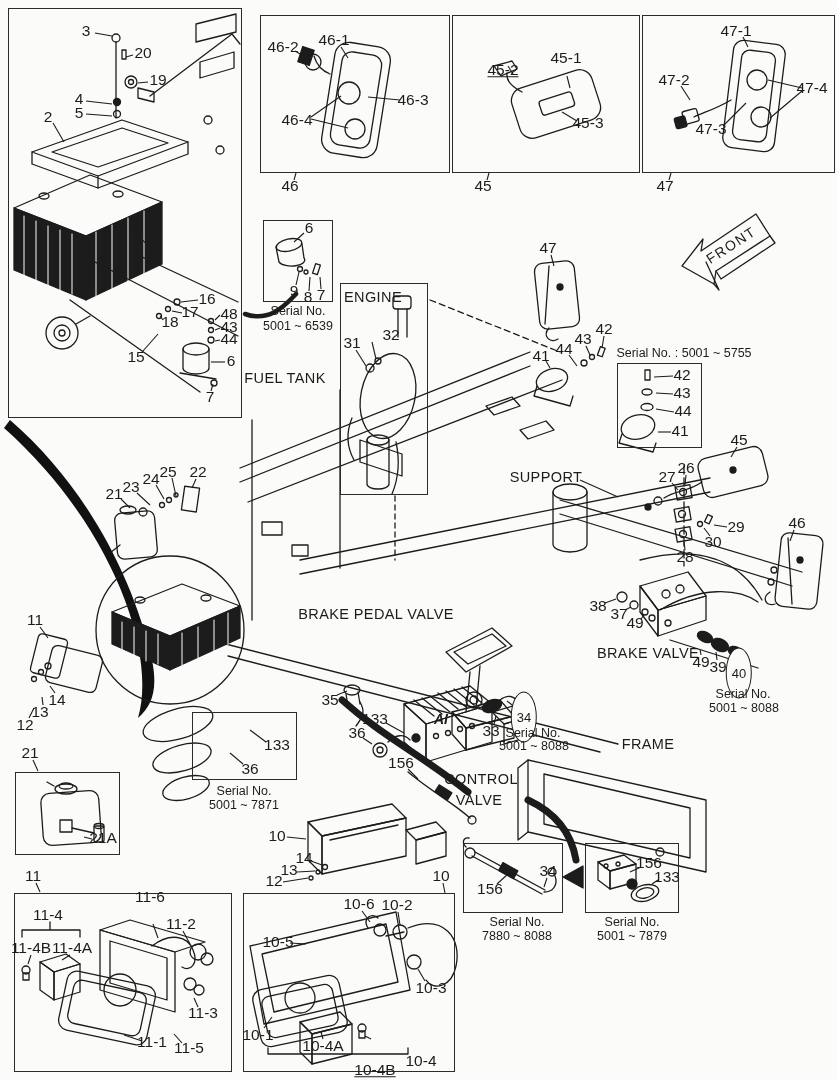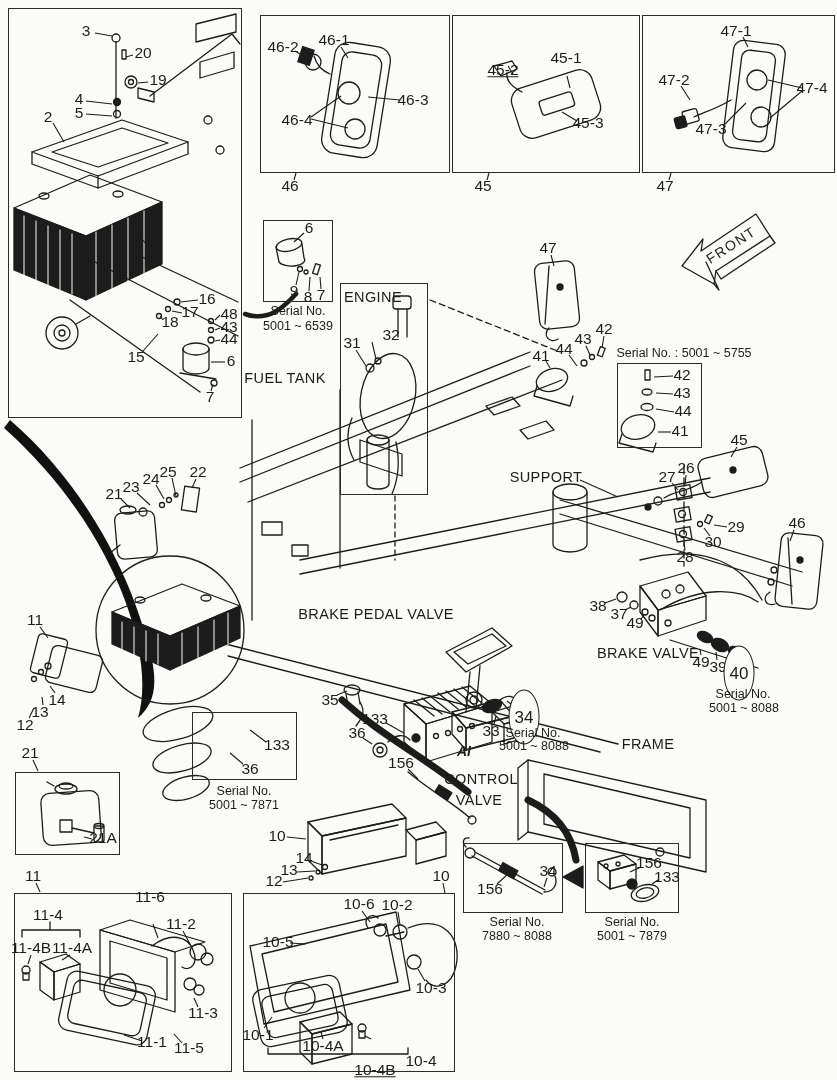--- a/index.html
+++ b/index.html
@@ -15,21 +15,21 @@
     position:absolute; border:1.6px solid #2b2b2b; background:transparent;
   }
   .callout {
     position:absolute; transform:translate(-50%,-50%);
     white-space:nowrap; color:var(--ink); line-height:1;
   }
   .num      { font-size:15.5px; }
   .boxlabel { font-size:15.5px; }
   .serial   { font-size:12.5px; }
   .section  { font-size:14.5px; letter-spacing:.4px; }
-  .circled  { font-size:17px; border:1.4px solid var(--ink); border-radius:50%;
+  .circled  { font-size:13px; border:1.4px solid var(--ink); border-radius:50%;
               padding:18px 5px; background:var(--paper); }
   .bold     { font-size:14px; font-weight:bold; font-style:italic; }
   .front    { font-size:14px; letter-spacing:1.5px;
               transform:translate(-50%,-50%) rotate(-33deg); }
 </style>
 </head>
 <body>
 
 <div class="stage">
 <svg width="837" height="1080" viewBox="0 0 837 1080">
@@ -602,21 +602,21 @@
     <div class="callout num" style="left: 25px; top: 725px;">12</div>
     <div class="callout section" style="left: 376px; top: 614px;">BRAKE PEDAL VALVE</div>
     <div class="callout num" style="left: 330px; top: 700px;">35</div>
     <div class="callout num" style="left: 375px; top: 719px;">133</div>
     <div class="callout num" style="left: 357px; top: 733px;">36</div>
     <div class="callout num" style="left: 277px; top: 745px;">133</div>
     <div class="callout num" style="left: 250px; top: 769px;">36</div>
     <div class="callout serial" style="left: 244px; top: 791px;">Serial No.</div>
     <div class="callout serial" style="left: 244px; top: 805px;">5001 ~ 7871</div>
     <div class="callout num" style="left: 401px; top: 763px;">156</div>
-    <div class="callout bold" style="left: 464px; top: 719px; margin-top: 32px;">AI</div>
+    <div class="callout bold" style="left: 441px; top: 719px;">AI</div>
     <div class="callout num" style="left: 491px; top: 731px;">33</div>
     <div class="callout circled" style="left: 524px; top: 717px;">34</div>
     <div class="callout serial" style="left: 533px; top: 733px;">Serial No.</div>
     <div class="callout serial" style="left: 534px; top: 746px;">5001 ~ 8088</div>
     <div class="callout section" style="left: 648px; top: 744px;">FRAME</div>
     <div class="callout section" style="left: 481px; top: 779px;">CONTROL</div>
     <div class="callout section" style="left: 479px; top: 800px;">VALVE</div>
     <div class="callout num" style="left: 277px; top: 836px;">10</div>
     <div class="callout num" style="left: 304px; top: 858px;">14</div>
     <div class="callout num" style="left: 289px; top: 870px;">13</div>

